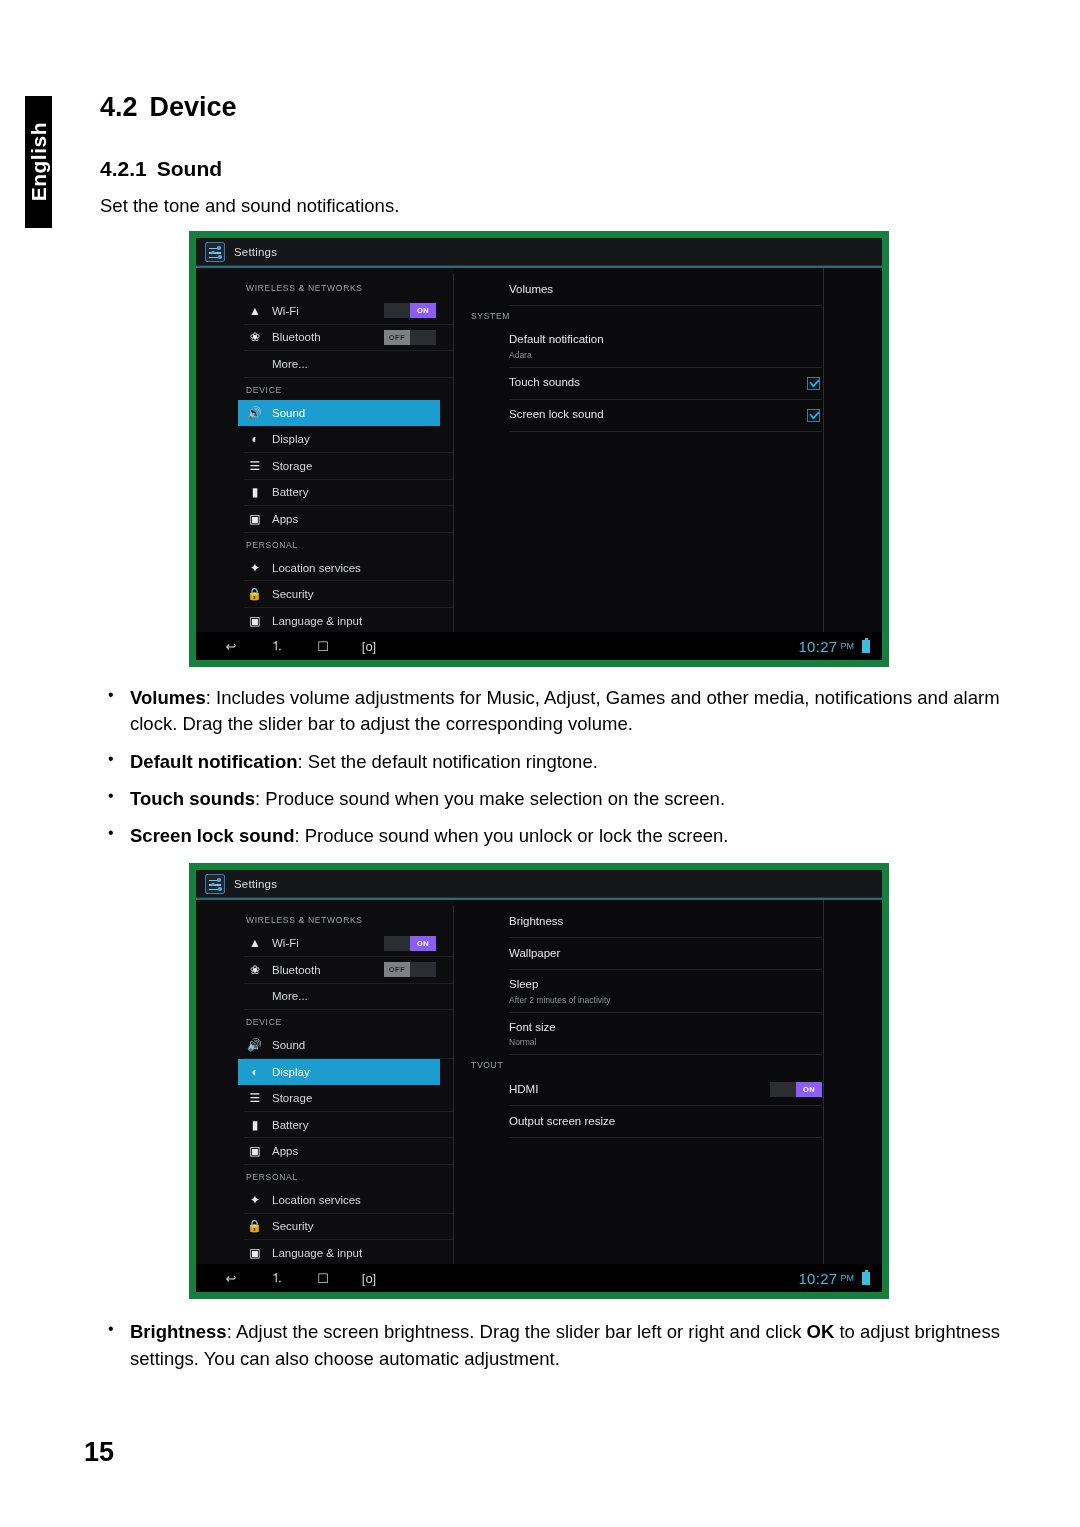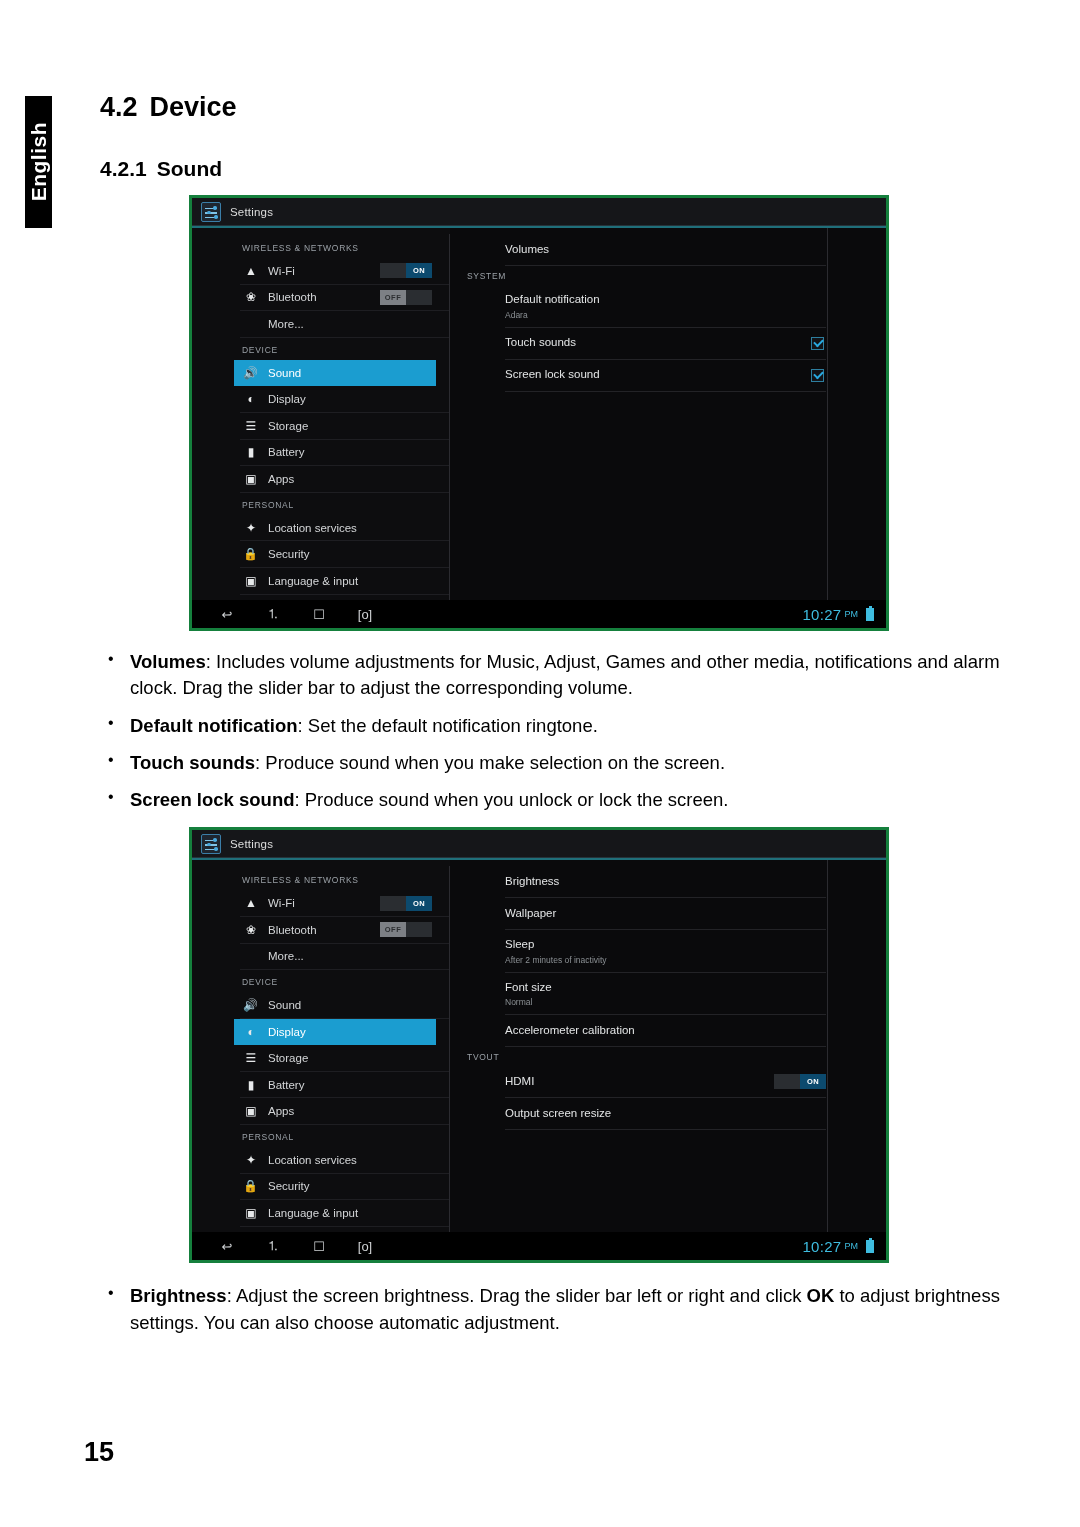--- a/index.html
+++ b/index.html
@@ -87,21 +87,21 @@
   }
   ul.bullets b { font-weight: bold; }
 
   
   .shot {
     position: relative;
     width: 700px;
     margin-left: 89px;
     margin-top: 14px;
     background: #0d0d0f;
-    border: 3px solid #15803d;
+    border: 7px solid #15803d;
   }
   .shot.sound   { height: 436px; }
   .shot.display { height: 436px; }
 
   
   .shot-title {
     height: 28px;
     background: #151619;
     display: flex;
     align-items: center;
@@ -207,21 +207,21 @@
     font-size: 7.5px;
     letter-spacing: 0.5px;
     font-weight: bold;
     overflow: hidden;
   }
   .sw span {
     flex: 1;
     display: flex; align-items: center; justify-content: center;
   }
   .sw.on  span:nth-child(1){ background:#2a2d31; }
-  .sw.on  span:nth-child(2){ background:#0c4a6e; color:#fff; }
+  .sw.on  span:nth-child(2){ background:#8b5cf6; color:#fff; }
   .sw.off span:nth-child(1){ background:#7d8085; color:#2c2e31; }
   .sw.off span:nth-child(2){ background:#2a2d31; }
 
   
   .sb::after {
     content: "";
     position: absolute;
     right: 0; top: 6px; bottom: 0;
     width: 1px;
     background: #2b2b30;
@@ -335,20 +335,21 @@
 
 <div class="doc">
 
   <h2 class="sec">
     <span class="num">4.2</span><span>Device</span>
   </h2>
 
   <h3 class="subsec">
     <span class="num">4.2.1</span><span>Sound</span>
   </h3>
+  <p class="intro">Set the tone and sound notifications.</p>
 
   <div class="shot sound">
     <div class="shot-title">
       <div class="settings-icon">
         <i></i>
           <i></i>
           <i></i>
           <b></b>
           <b></b>
           <b></b>
@@ -589,25 +590,20 @@
             <div class="t1">Sleep</div>
             <div class="t2">After 2 minutes of inactivity</div>
           </div>
         </div>
         <div class="pane-row">
           <div class="txt">
             <div class="t1">Font size</div>
             <div class="t2">Normal</div>
           </div>
         </div>
-        <div class="pane-row">
-          <div class="txt">
-              <div class="t1">Accelerometer calibration</div>
-            </div>
-        </div>
 
         <div class="pane-header">TVOUT</div>
 
         <div class="pane-row">
           <div class="txt">
               <div class="t1">HDMI</div>
             </div>
           <span class="sw on">
               <span></span>
               <span>ON</span>

